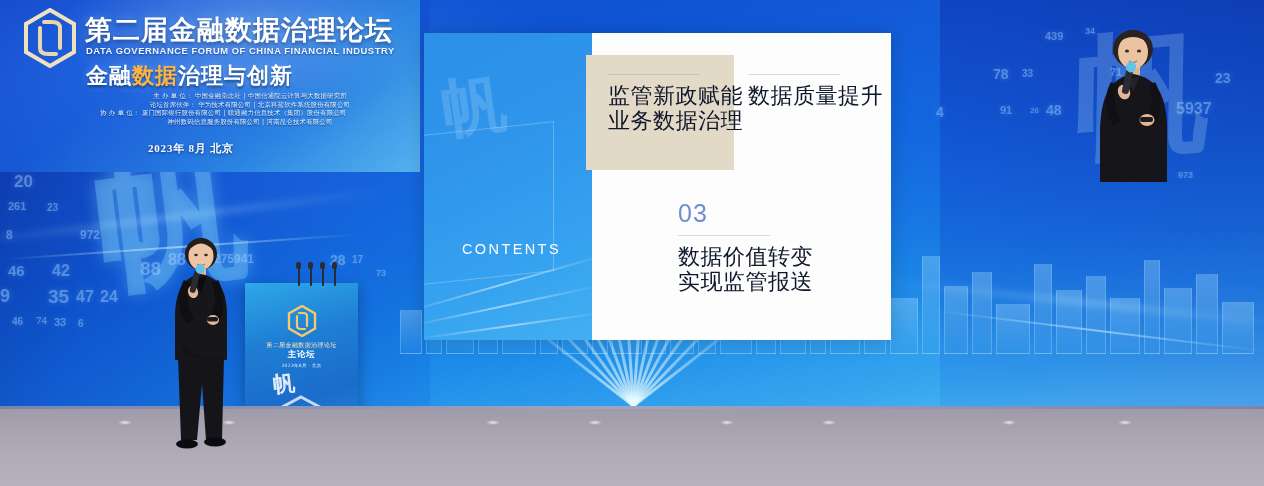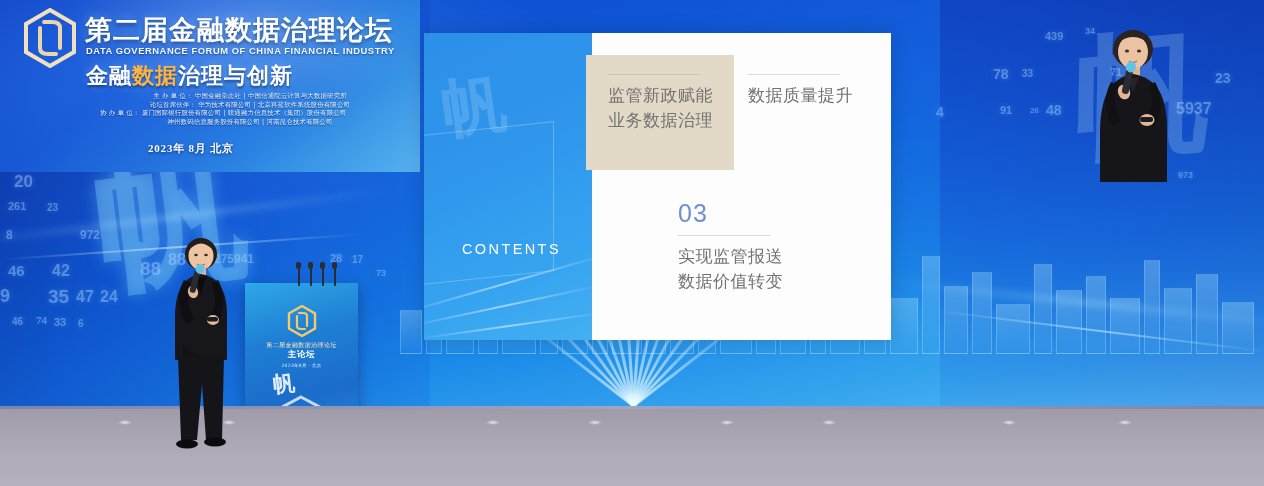--- a/index.html
+++ b/index.html
@@ -204,21 +204,21 @@
   }
   .toc-num {
     font-family:"Liberation Sans", sans-serif;
     font-size:25px; font-weight:400; color:#6f8ed2; letter-spacing:1px;
     line-height:1;
   }
   .toc-rule { width:92px; height:1px; background:#c8c4bd; margin:9px 0 8px 0; }
   .toc-rule.plain { background:#d4dbe6; }
   .toc-txt {
     font-family:"DejaVu Sans", sans-serif;
-    font-size:17px; font-weight:400; color:#737373; line-height:25px;
+    font-size:22px; font-weight:400; color:#0f172a; line-height:25px;
     letter-spacing:.5px; white-space:nowrap;
   }
 
   
   .pip {
     position:absolute; left:1081px; top:22px; width:104px; height:160px;
     overflow:hidden;
   }
 
   
@@ -308,21 +308,21 @@
         <div class="num" style="left: 0px; top: 286px; font-size: 18px;">9</div>
         <div class="num" style="left: 48px; top: 286px; font-size: 19px;">35</div>
         <div class="num" style="left: 76px; top: 288px; font-size: 16px;">47</div>
         <div class="num" style="left: 100px; top: 288px; font-size: 16px;">24</div>
         <div class="num" style="left: 12px; top: 316px; font-size: 10px;">46</div>
         <div class="num" style="left: 36px; top: 314px; font-size: 11px; font-family: Liberation Serif, serif;">74</div>
         <div class="num" style="left: 54px; top: 316px; font-size: 11px;">33</div>
         <div class="num" style="left: 78px; top: 318px; font-size: 10px;">6</div>
         <div class="num" style="left: 168px; top: 251px; font-size: 16px;">88</div>
         <div class="num" style="left: 214px; top: 252px; font-size: 12px;">275941</div>
-        <div class="num" style="left: 330px; top: 252px; font-size: 11px;">28</div>
+        <div class="num" style="left: 330px; top: 252px; font-size: 14px;">28</div>
         <div class="num" style="left: 352px; top: 254px; font-size: 10px;">17</div>
         <div class="num" style="left: 376px; top: 268px; font-size: 9px;">73</div>
         <div class="num" style="left: 1045px; top: 30px; font-size: 11px;">439</div>
         <div class="num" style="left: 1085px; top: 26px; font-size: 9px;">34</div>
         <div class="num" style="left: 1120px; top: 32px; font-size: 17px;">5</div>
         <div class="num" style="left: 993px; top: 66px; font-size: 14px;">78</div>
         <div class="num" style="left: 1022px; top: 68px; font-size: 10px;">33</div>
         <div class="num" style="left: 1110px; top: 66px; font-size: 11px;">71</div>
         <div class="num" style="left: 1215px; top: 70px; font-size: 14px;">23</div>
         <div class="num" style="left: 936px; top: 104px; font-size: 14px;">4</div>
@@ -438,22 +438,22 @@
       </div>
 
       <div class="toc-item" style="left:156px; top:32px;">
         <div class="toc-rule plain"></div>
         <div class="toc-txt">数据质量提升</div>
       </div>
 
       <div class="toc-item" style="left:86px; top:168px;">
         <div class="toc-num">03</div>
         <div class="toc-rule plain"></div>
+        <div class="toc-txt">数据价值转变</div>
         <div class="toc-txt">实现监管报送</div>
-        <div class="toc-txt">数据价值转变</div>
       </div>
 
     </div>
   </div>
 
   <div class="pip">
     <svg viewBox="0 0 104 160" width="104" height="160">
 
       <ellipse cx="52" cy="27" rx="20" ry="19" fill="#2a2320"></ellipse>
 

